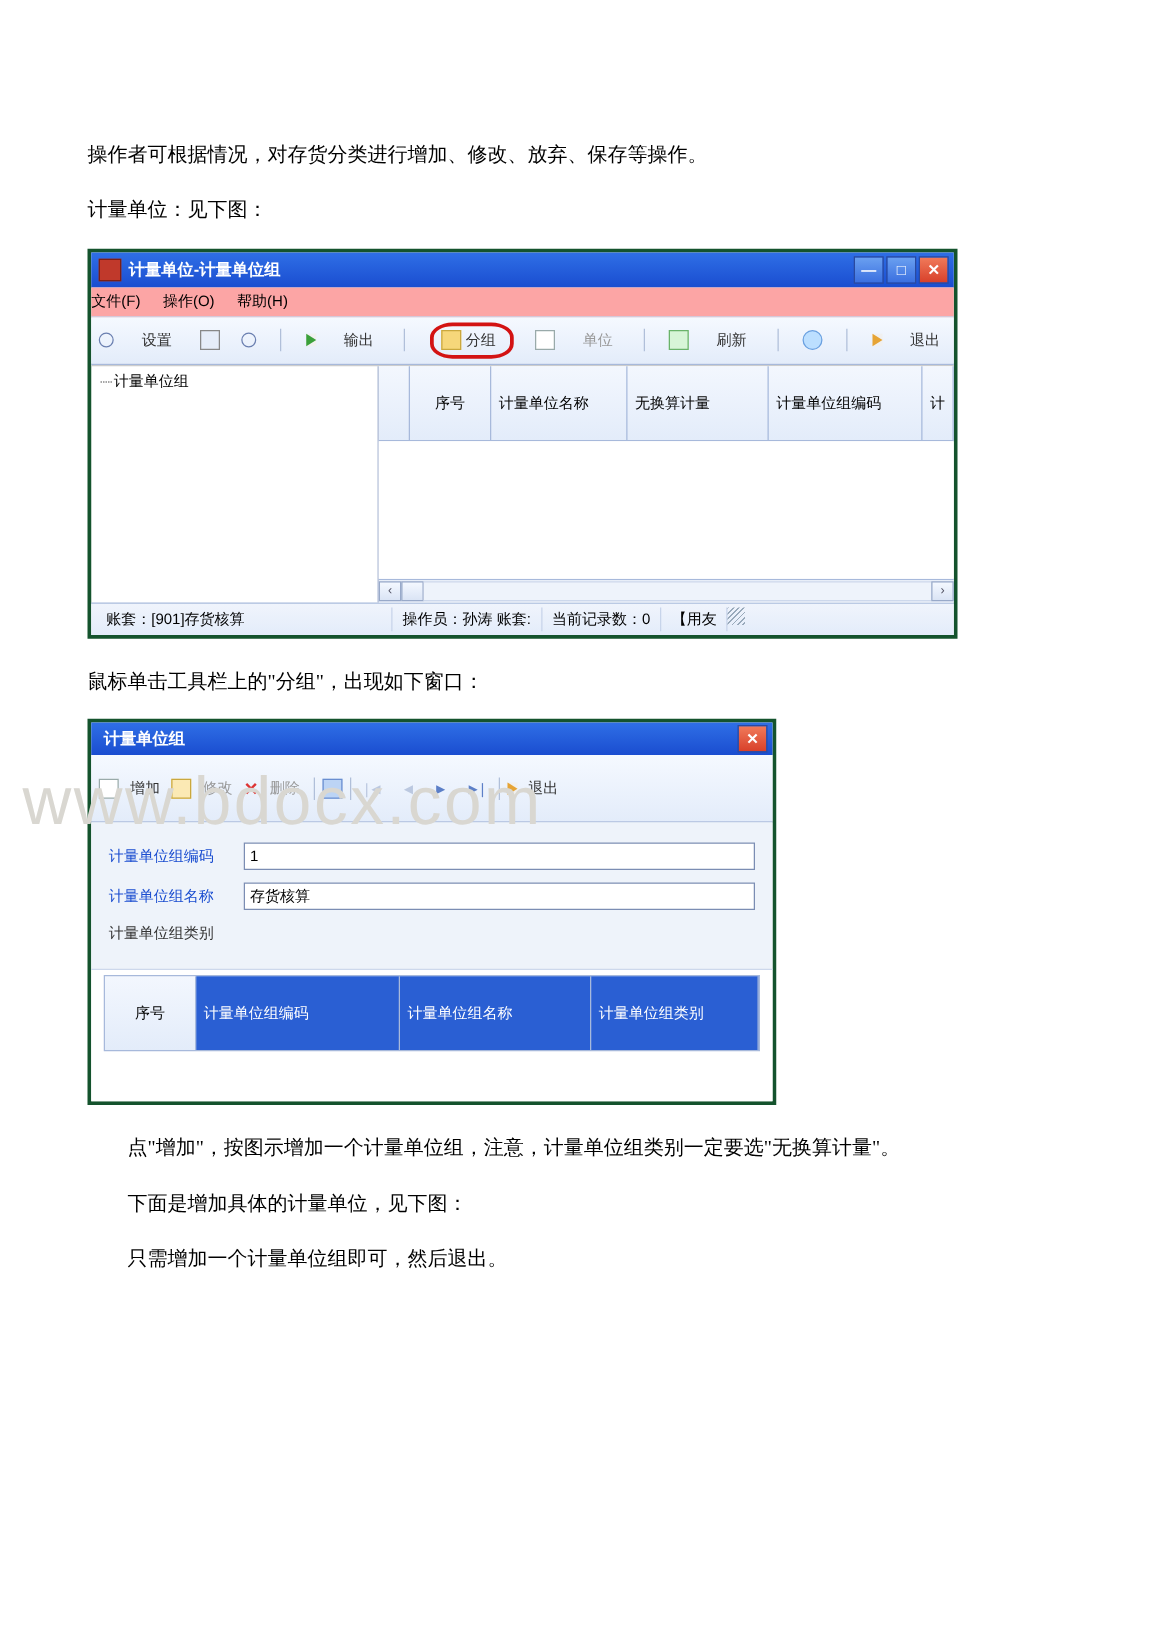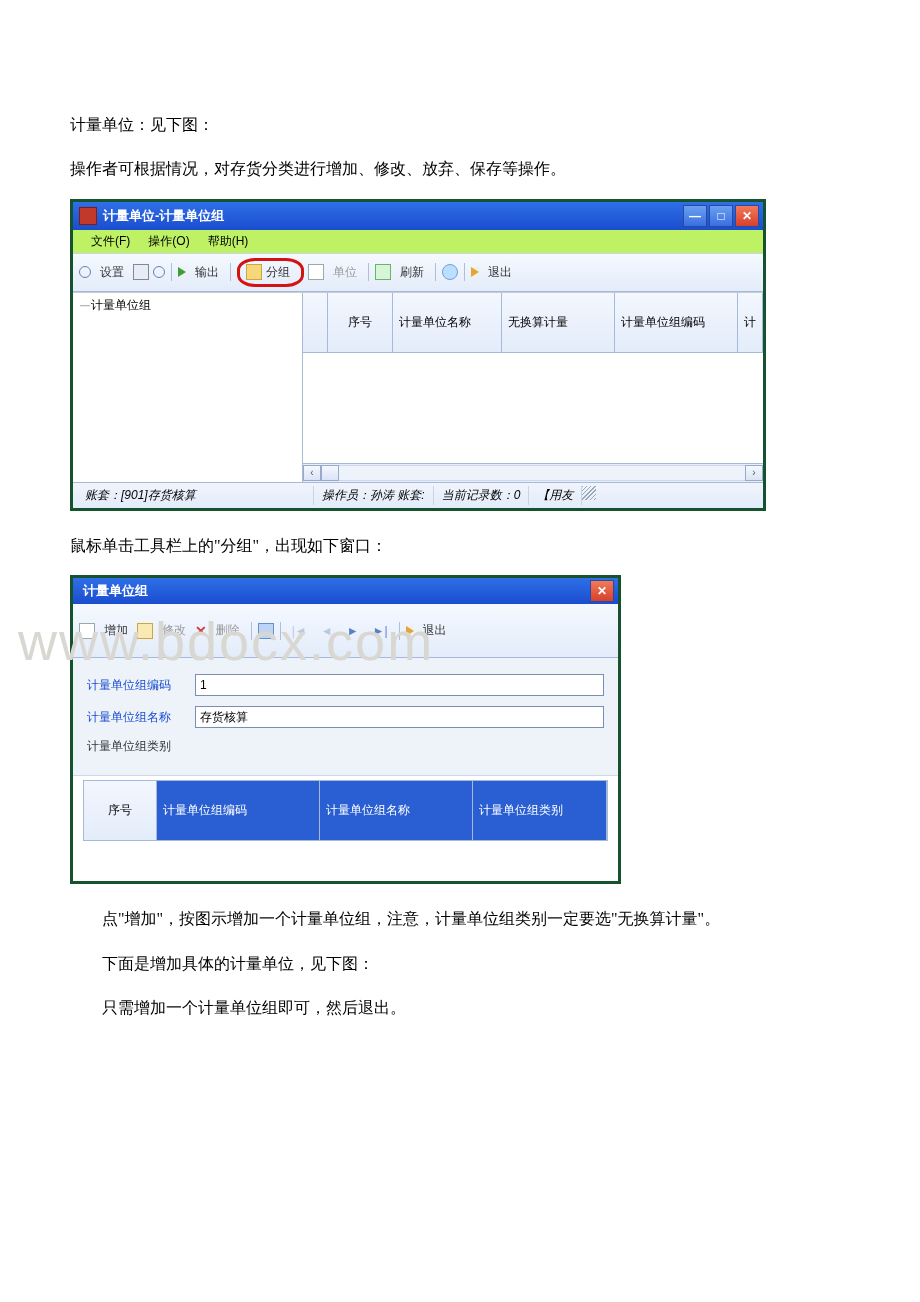--- a/index.html
+++ b/index.html
@@ -61,33 +61,34 @@
   .w1-winbtns { margin-left: auto; display: flex; gap: 2px; }
   .winbtn {
     width: 22px; height: 20px;
     border: 1px solid #2a4aa0;
     display: flex; align-items: center; justify-content: center;
     font-size: 12px; font-weight: bold; color: #fff;
     background: linear-gradient(#6aa0f0, #3a6fe0);
   }
   .winbtn.close { background: linear-gradient(#f07a5a, #d8402a); }
   .w1-menubar {
-    background: #bef264;
-    padding: 3px 18px;
+    background: #fca5a5;
+    padding: 3px 0;
     border-bottom: 1px solid #c7d4ea;
     display: flex; gap: 18px;
     font-size: 12px;
   }
   .w1-toolbar {
     background: linear-gradient(#f5f9ff, #e3ecfa);
     padding: 4px 6px;
     border-bottom: 1px solid #a7b9db;
     display: flex; align-items: center; gap: 4px;
     flex-wrap: nowrap;
     white-space: nowrap;
+    justify-content: space-between;
   }
   .tb-btn {
     display: inline-flex; align-items: center; gap: 3px;
     padding: 2px 5px;
     color: #333;
   }
   .tb-btn.dim { color: #999; }
   .tb-sep { width: 1px; height: 18px; background: #b0bfd9; margin: 0 2px; }
   .ico {
     display: inline-block; width: 14px; height: 14px;
@@ -148,21 +149,20 @@
     background:linear-gradient(#f4f8ff,#dae4f5);
     display:flex; align-items:center; justify-content:center;
     font-size:10px; color:#556;
   }
   .hscroll .track { flex:1; background:#eef3fb; height:14px; border-top:1px solid #cdd8ec; border-bottom:1px solid #cdd8ec;}
   .w1-status {
     background: linear-gradient(#f0f4fc,#e3ecfa);
     border-top:1px solid #a7b9db;
     display:flex; gap:0; font-size:12px;
     padding: 3px 4px;
-    font-style: italic;
   }
   .stcell { padding: 1px 8px; border-right:1px solid #c7d4ea; white-space:nowrap;}
   .stcell:last-child { border-right:none; margin-left:auto;}
   .corner { width:14px; height:14px; background:repeating-linear-gradient(135deg,#9ab 0,#9ab 1px,transparent 1px,transparent 3px);}
   
   .w2 { width: 545px; }
   .w2-titlebar {
     height: 26px;
     background: linear-gradient(#2f6fe6, #1a4dd0);
     display:flex; align-items:center;
@@ -206,22 +206,22 @@
   .w2-grid .gh.sel { background:#2a5fd3; color:#fff; }
   .navbtn { color:#5c7fc7; }
   .navbtn.dim { color:#bbc8e0; }
   .xicon { color:#d33; font-weight:bold; font-size:14px;}
 </style>
 </head>
 <body>
 
 <div class="page">
 
+  <p class="para">操作者可根据情况，对存货分类进行增加、修改、放弃、保存等操作。</p>
   <p class="para">计量单位：见下图：</p>
-  <p class="para">操作者可根据情况，对存货分类进行增加、修改、放弃、保存等操作。</p>
 
   <div class="screenshot w1">
     <div class="w1-titlebar">
       <span class="appicon"></span>
       <span>计量单位-计量单位组</span>
       <div class="w1-winbtns">
         <div class="winbtn">—</div>
         <div class="winbtn">□</div>
         <div class="winbtn close">✕</div>
       </div>

